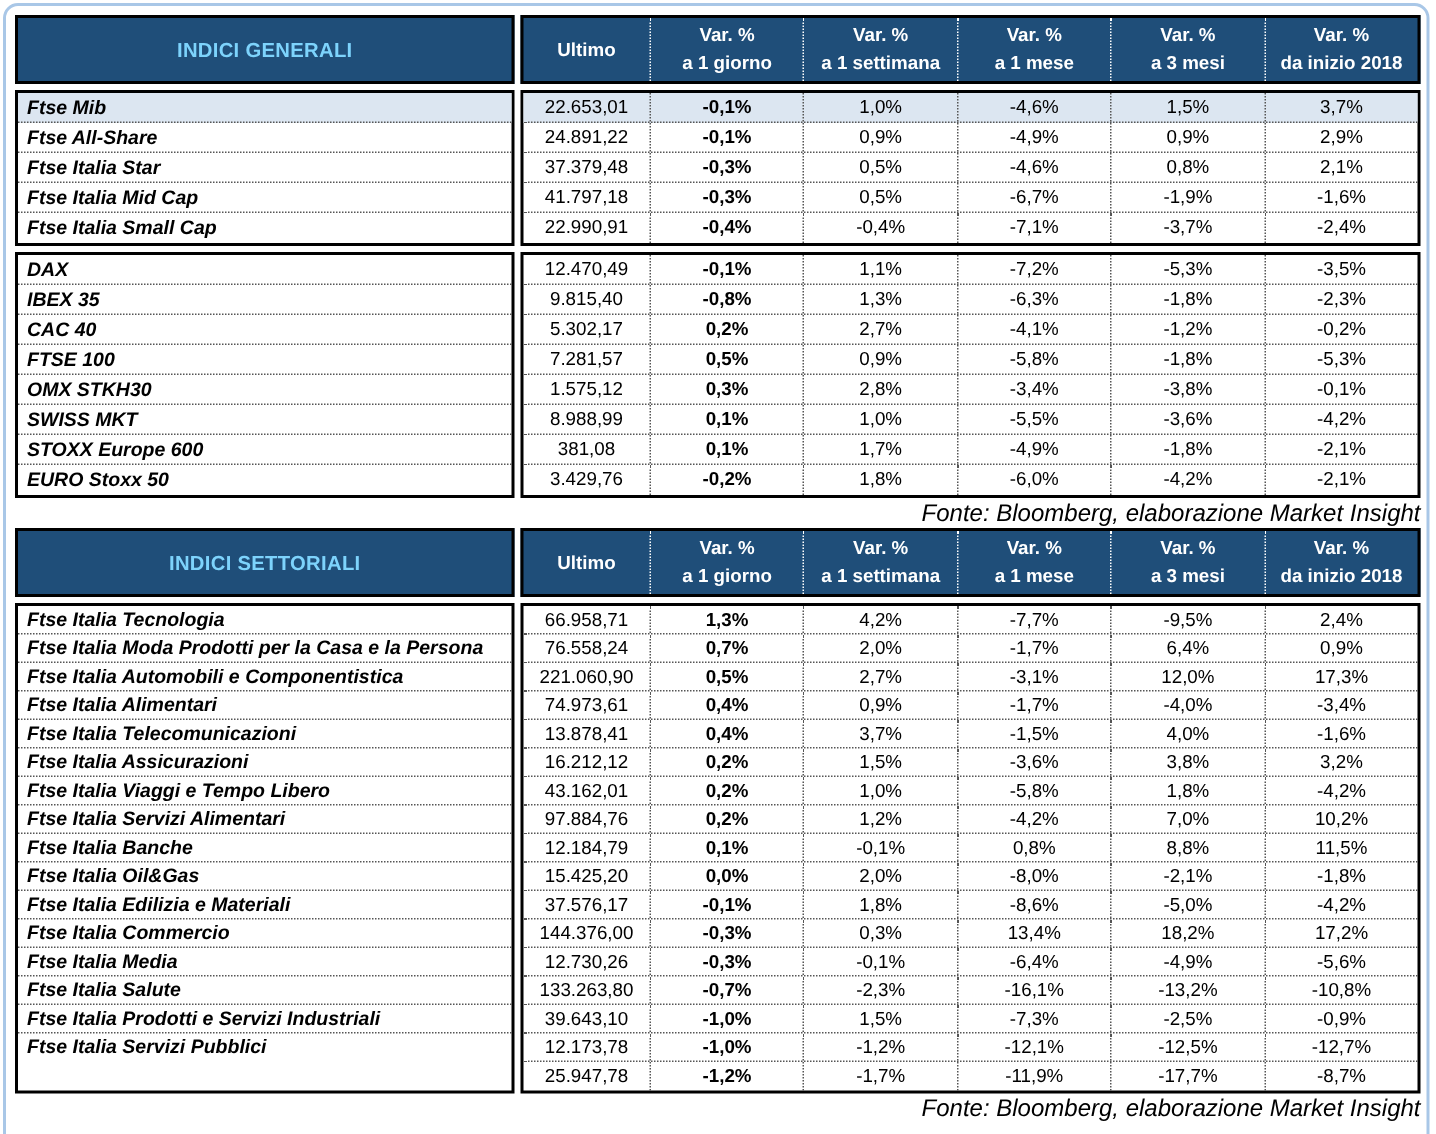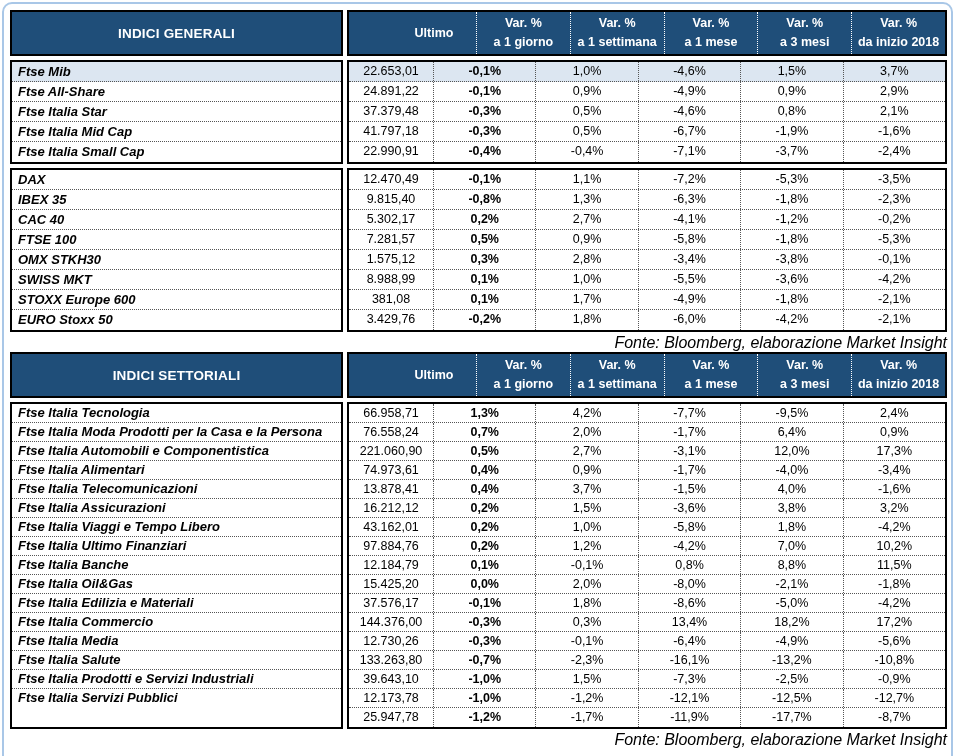--- a/index.html
+++ b/index.html
@@ -5,23 +5,23 @@
   * { margin:0; padding:0; box-sizing:border-box; }
   html,body { width:957px; height:756px; overflow:hidden; background:#fff;
     font-family:"Liberation Sans", sans-serif; color:#000; }
   .page { position:relative; width:957px; height:756px; overflow:hidden; }
   .frame { position:absolute; top:2px; left:2px; width:951px; height:790px;
     border:2px solid var(--frame,#a9c7e7); border-radius:10px; pointer-events:none; }
   .content { position:relative; padding:10px 10px 0 10px; }
 
   .hdr-row { display:flex; gap:4px; }
   .hdr-title { width:333px; background:var(--header-bg,#1F4E79); border:2px solid #000;
-    color:#ffffff; font-weight:bold; font-size:13.5px; letter-spacing:.2px;
+    color:#7dd3fc; font-weight:bold; font-size:13.5px; letter-spacing:.2px;
     display:flex; align-items:center; justify-content:center; }
-  .hdr-vals { flex:1; display:flex; background:var(--header-bg,#1F4E79); border:2px solid #000; height:46px;padding-left:43px; }
+  .hdr-vals { flex:1; display:flex; background:var(--header-bg,#1F4E79); border:2px solid #000; height:46px; }
   .hdr-col { display:flex; flex-direction:column; align-items:center; justify-content:center;
     color:#fff; font-weight:bold; font-size:12.5px; line-height:1.5; border-right:1px dotted #fff; }
   .hdr-col:last-child { border-right:none; }
   .hdr-col .l2:empty { display:none; }
 
   .grp { display:flex; gap:4px; margin-top:4px; }
   .grp-names { width:333px; border:2px solid #000; display:flex; flex-direction:column; background:#fff; }
   .grp-vals { flex:1; border:2px solid #000; display:flex; flex-direction:column; background:#fff; }
 
   .name-row { height:20px; line-height:19px; border-bottom:1px dotted #555;
@@ -241,21 +241,21 @@
         </div>
         <div class="grp">
           <div class="grp-names">
             <div class="name-row">Ftse Italia Tecnologia</div>
             <div class="name-row">Ftse Italia Moda Prodotti per la Casa e la Persona</div>
             <div class="name-row">Ftse Italia Automobili e Componentistica</div>
             <div class="name-row">Ftse Italia Alimentari</div>
             <div class="name-row">Ftse Italia Telecomunicazioni</div>
             <div class="name-row">Ftse Italia Assicurazioni</div>
             <div class="name-row">Ftse Italia Viaggi e Tempo Libero</div>
-            <div class="name-row">Ftse Italia Ultimo Finanziari</div>
+            <div class="name-row">Ftse Italia Servizi Alimentari</div>
             <div class="name-row">Ftse Italia Banche</div>
             <div class="name-row">Ftse Italia Oil&amp;Gas</div>
             <div class="name-row">Ftse Italia Edilizia e Materiali</div>
             <div class="name-row">Ftse Italia Commercio</div>
             <div class="name-row">Ftse Italia Media</div>
             <div class="name-row">Ftse Italia Salute</div>
             <div class="name-row">Ftse Italia Prodotti e Servizi Industriali</div>
             <div class="name-row">Ftse Italia Servizi Pubblici</div>
           </div>
           <div class="grp-vals">

